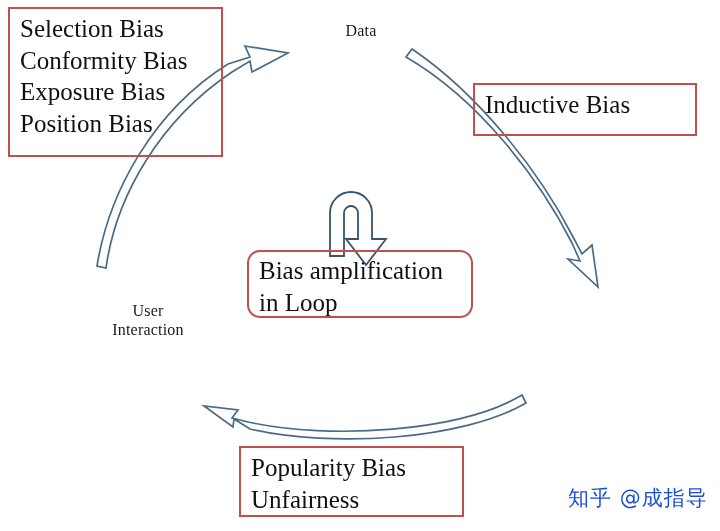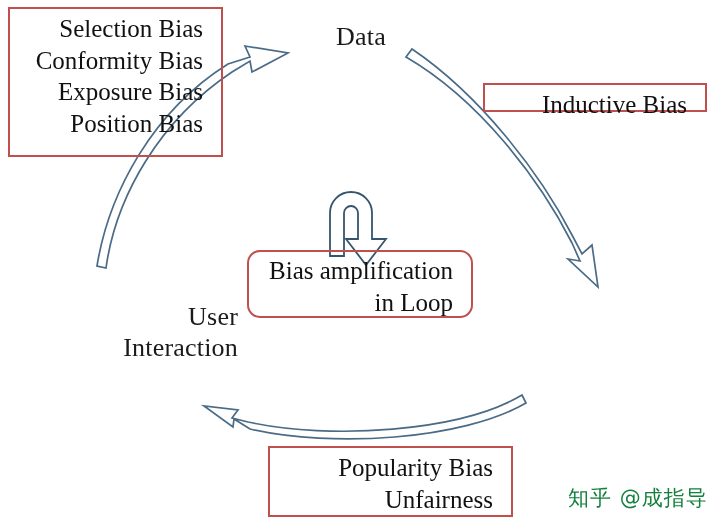--- a/index.html
+++ b/index.html
@@ -11,46 +11,45 @@
     position: relative;
     width: 720px;
     height: 531px;
     background: #ffffff;
     overflow: hidden;
     font-family: "Liberation Serif", "DejaVu Serif", serif;
   }
   .node-label {
     position: absolute;
     color: #1a1a1a;
-    font-size: 26px;
+    font-size: 16px;
     line-height: 1.18;
     text-align: center;
     white-space: pre-line;
     letter-spacing: 0.2px;
   }
   #node-data      { left: 296px; top: 22px;  width: 130px; }
   #node-model     { left: 522px; top: 330px; width: 140px; }
-  #node-user      { left: 58px;  top: 302px; width: 180px; text-align: right; }
+  #node-user      { left: 58px;  top: 302px; width: 180px; }
 
   .bias-box {
     position: absolute;
     border: 2px solid #c0504d;
     background: transparent;
     box-sizing: border-box;
     color: #111111;
     font-size: 25px;
     line-height: 1.26;
     white-space: pre-line;
     padding: 4px 18px 6px 10px;
-    text-align: right;
   }
   #box-data-biases  { left: 8px;   top: 7px;   width: 215px; height: 150px; }
-  #box-inductive    { left: 483px; top: 83px;  width: 224px; height: 29px;  padding-top: 4px; }
+  #box-inductive    { left: 473px; top: 83px;  width: 224px; height: 53px;  padding-top: 4px; }
   #box-loop         { left: 247px; top: 250px; width: 226px; height: 68px;  padding-top: 3px; border-radius: 13px; }
-  #box-popularity   { left: 268px; top: 446px; width: 245px; height: 71px;  padding-top: 4px; }
+  #box-popularity   { left: 239px; top: 446px; width: 225px; height: 71px;  padding-top: 4px; }
 
   #arrows {
     position: absolute;
     left: 0; top: 0;
     width: 720px; height: 531px;
   }
   .arc-shape {
     fill: none;
     stroke: #4a6b86;
     stroke-width: 1.7;
@@ -61,21 +60,21 @@
     fill: none;
     stroke: #35556e;
     stroke-width: 1.8;
     stroke-linejoin: miter;
   }
   #watermark {
     position: absolute;
     left: 568px;
     top: 484px;
     width: 145px;
-    color: #15803d;
+    color: #1d4ed8;
     font-size: 21px;
     font-family: "DejaVu Sans", sans-serif;
     letter-spacing: 1px;
     white-space: nowrap;
     user-select: none;
   }
 </style>
 </head>
 <body>
 

